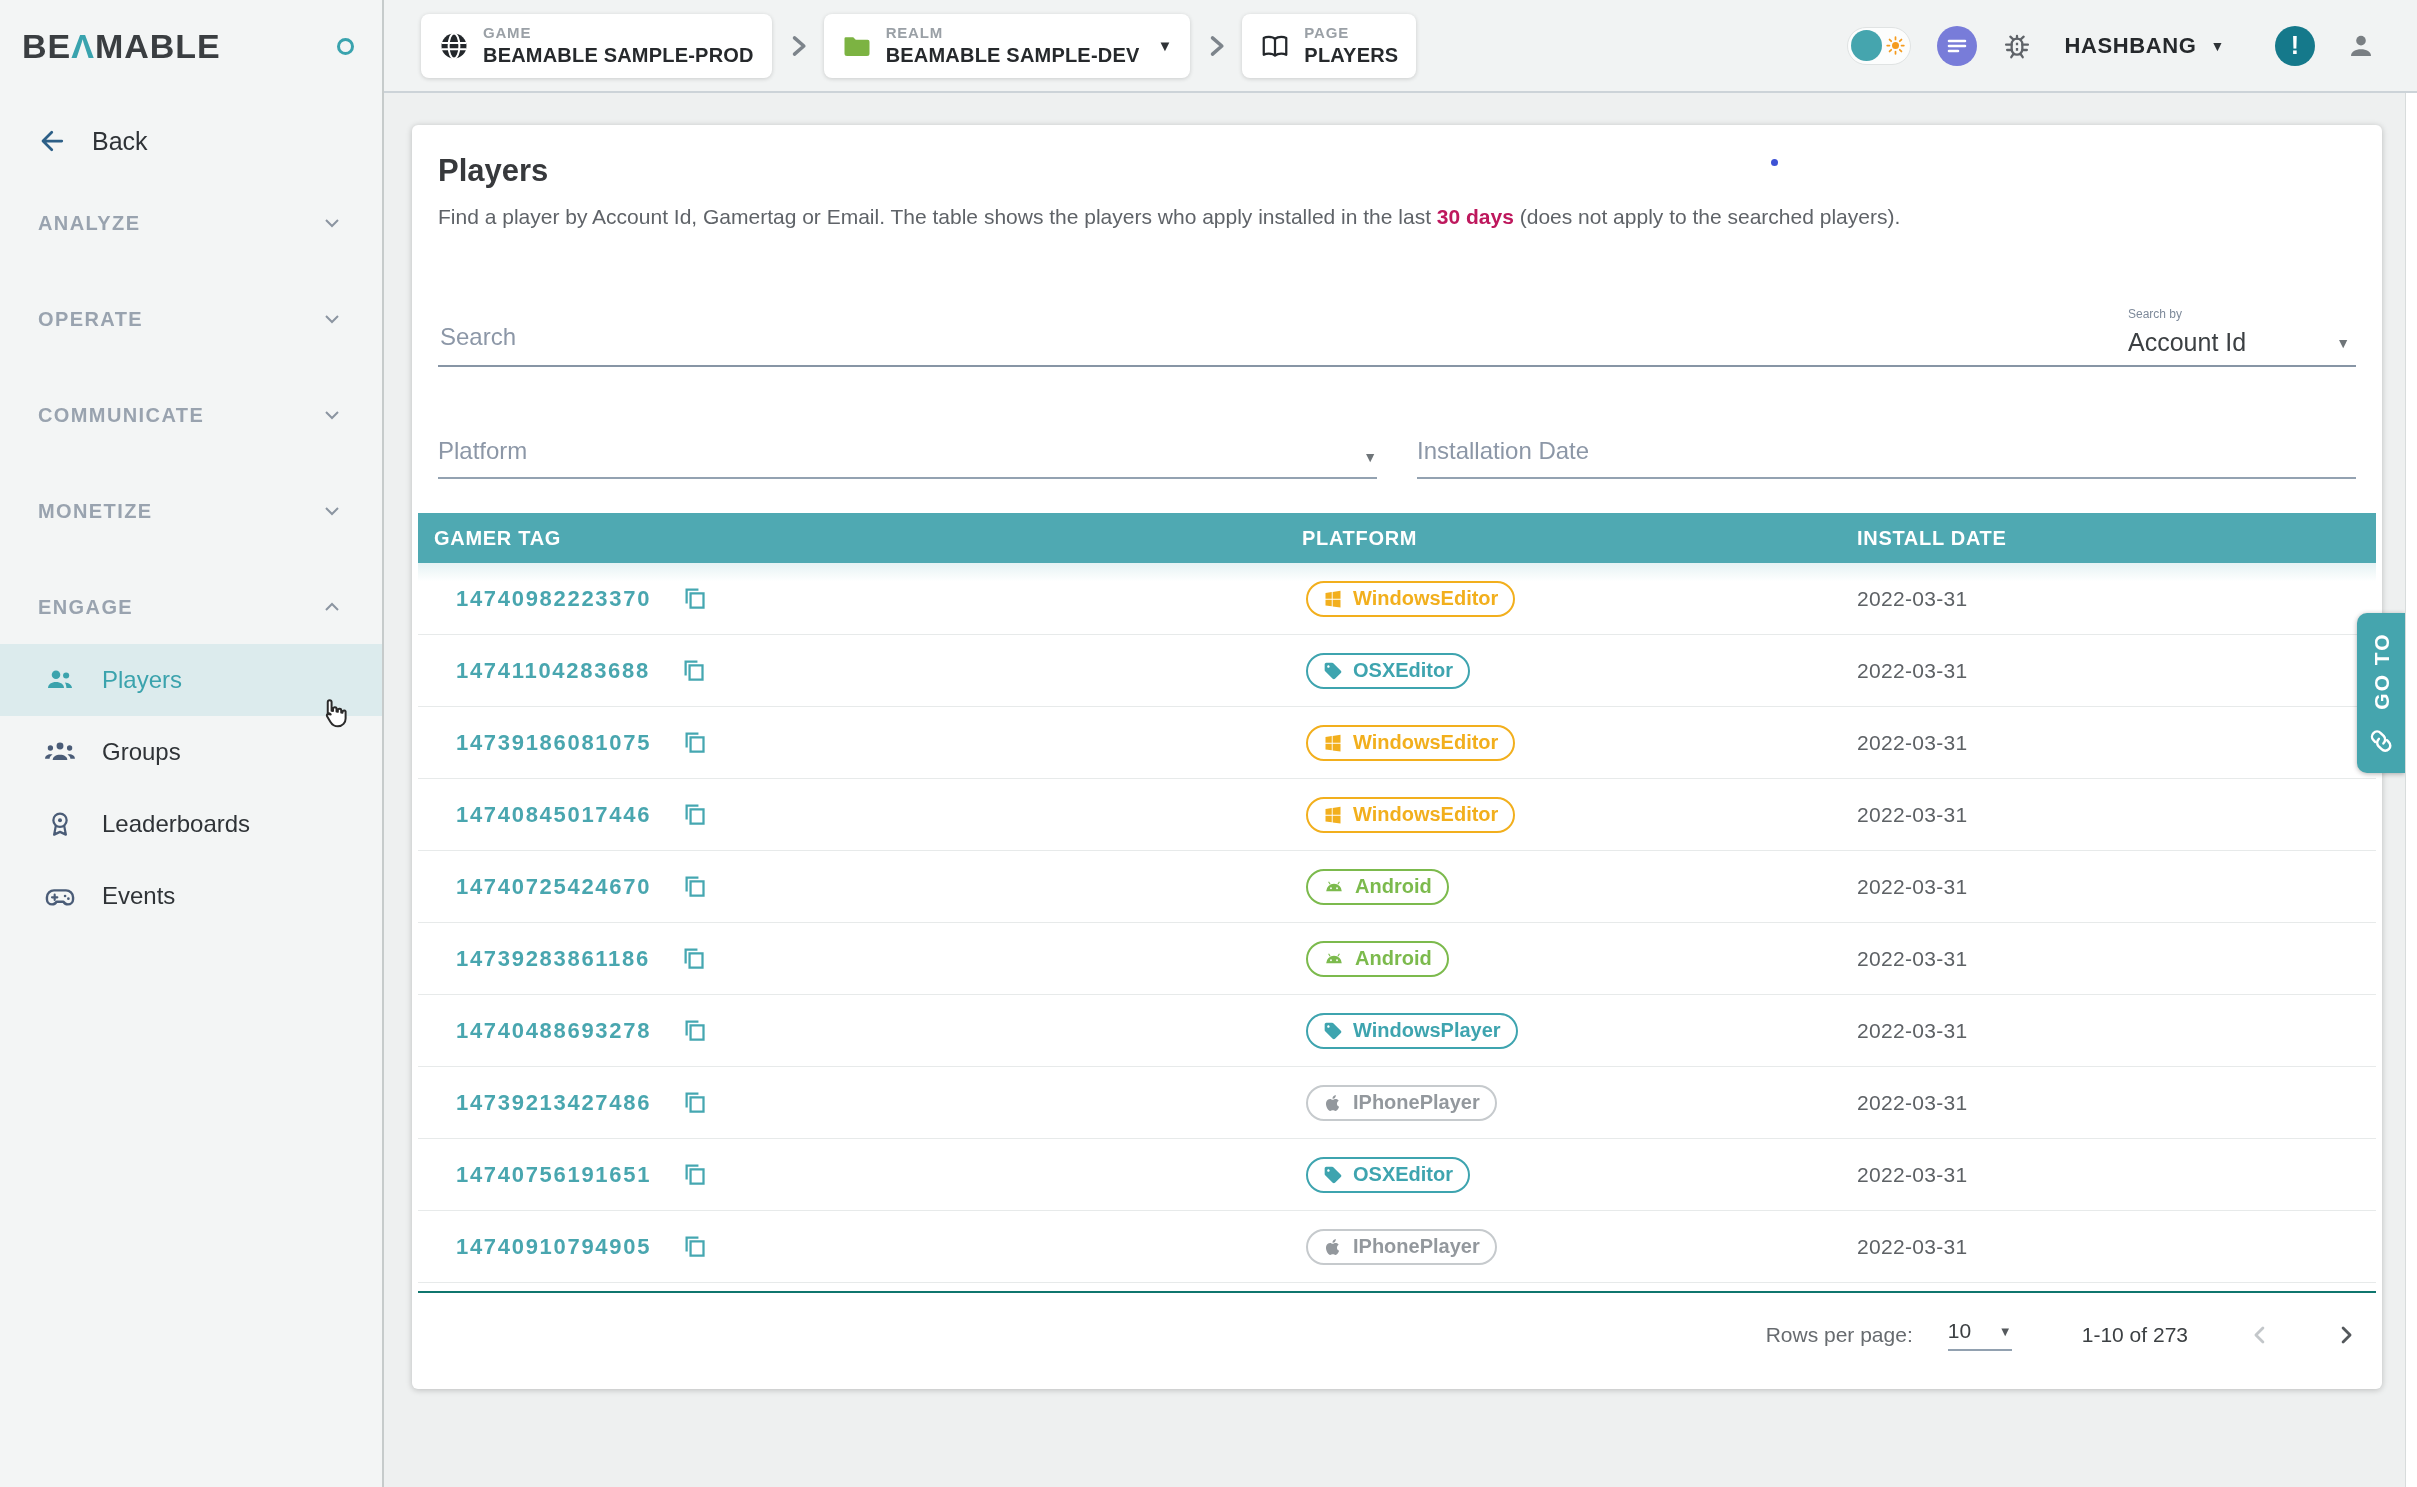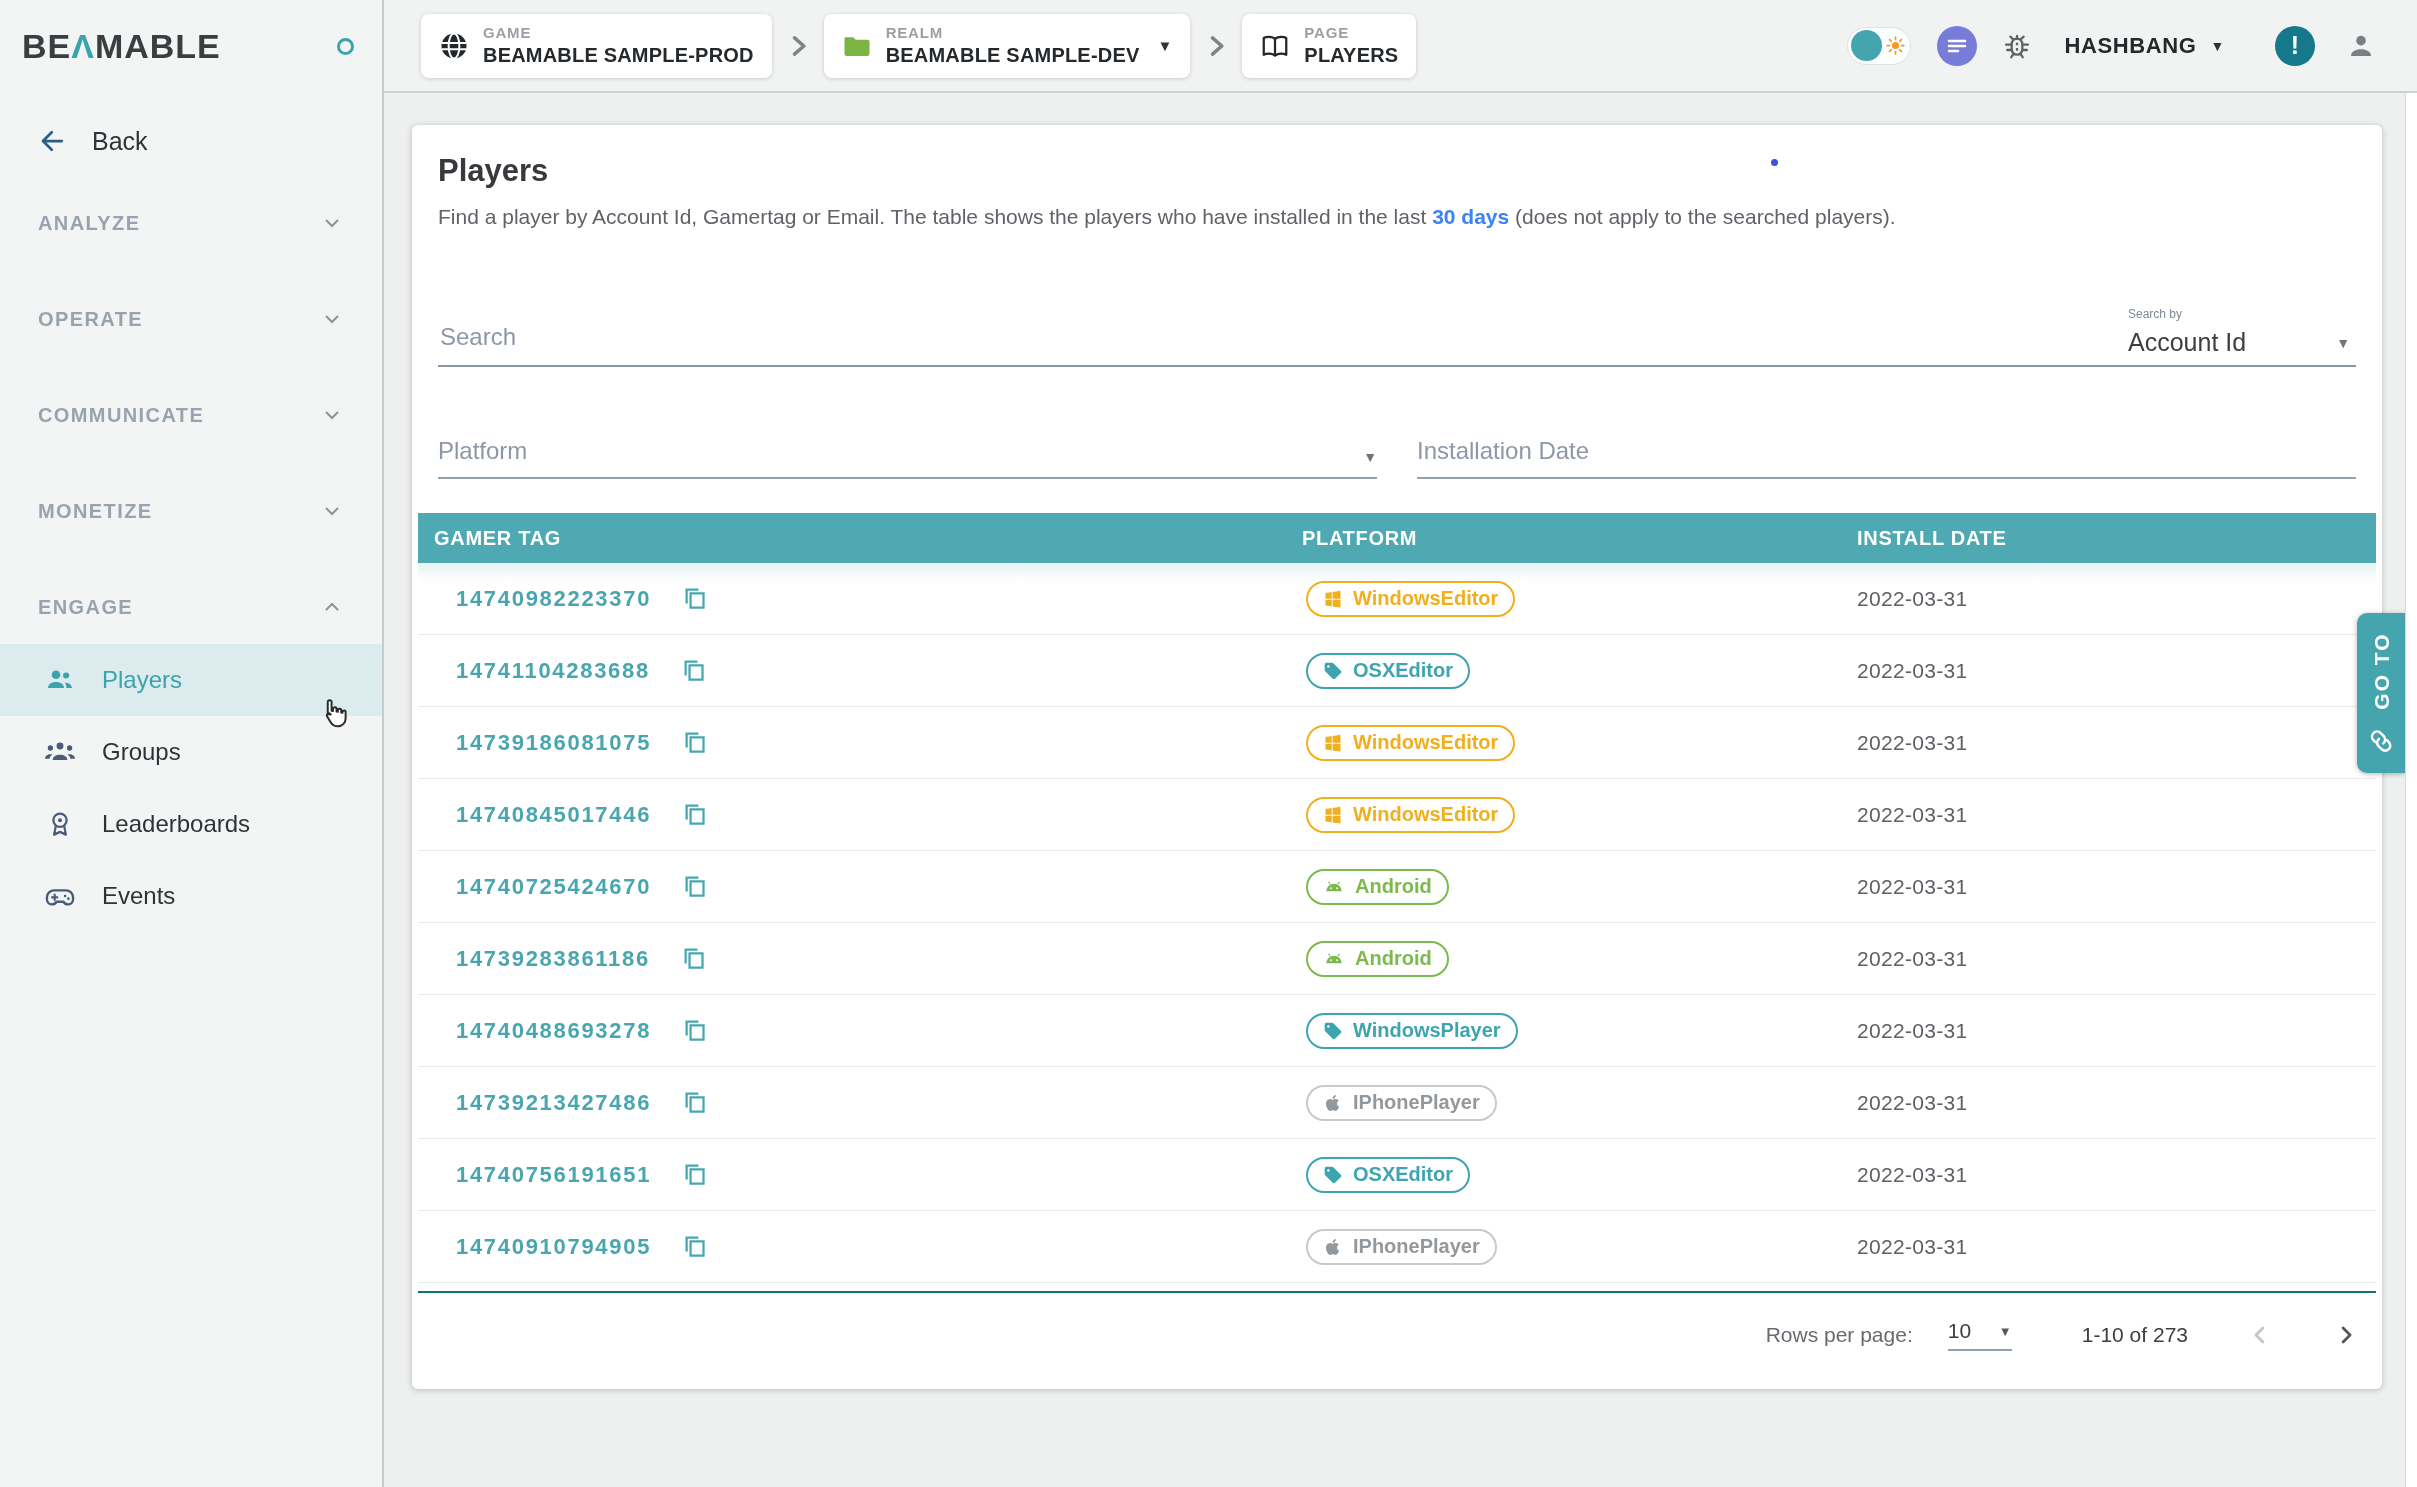--- a/index.html
+++ b/index.html
@@ -46,21 +46,21 @@
   .account { margin-left:32px; display:flex; align-items:center; gap:14px; font-size:22px; font-weight:700; color:#26292c; letter-spacing:.6px; cursor:pointer; }
   .account .caret { font-size:14px; color:#2f3337; }
   .alert { width:40px; height:40px; border-radius:50%; background:#15798b; color:#fff; display:flex; align-items:center; justify-content:center; font-weight:700; font-size:25px; margin-left:50px; cursor:pointer; }
   .person { margin-left:30px; display:flex; cursor:pointer; }
   
   .main { position:absolute; left:384px; right:0; top:95px; bottom:0; }
   .card { position:absolute; left:28px; top:30px; width:1970px; height:1264px; background:#fff; border-radius:6px; box-shadow:0 1px 6px rgba(0,0,0,.22); }
   .card-pad { padding:0 26px; }
   .page-title { padding-top:28px; font-size:31px; font-weight:700; color:#37393c; }
   .page-desc { margin-top:16px; font-size:21px; color:#5f6368; }
-  .page-desc b { color:#3b82f6; }
+  .page-desc b { color:#be185d; }
   .search-row { display:flex; align-items:flex-end; margin-top:78px; }
   .search-input { flex:1; border:none; outline:none; border-bottom:2px solid #8795a5; font-size:24px; padding:0 0 14px 2px; background:transparent; color:#333; }
   input::placeholder { color:#8c97a7; opacity:1; }
   .search-by { width:228px; border-bottom:2px solid #8795a5; padding-bottom:8px; cursor:pointer; }
   .search-by .lbl { font-size:12px; color:#7e8a9a; margin-bottom:7px; }
   .search-by .val { display:flex; justify-content:space-between; align-items:center; font-size:25px; color:#3c4043; padding-right:6px; }
   .search-by .caret, .filter-field .caret { font-size:14px; color:#6f7579; }
   .filter-row { display:flex; gap:40px; margin-top:70px; }
   .filter-field { flex:1; display:flex; justify-content:space-between; align-items:flex-end; border-bottom:2px solid #93a2b1; padding-bottom:12px; }
   .filter-field input { border:none; outline:none; background:transparent; font-size:24px; flex:1; color:#333; }
@@ -297,21 +297,21 @@
           <path d="M4.5 19.5c0-3.2 3.4-5 7.5-5s7.5 1.8 7.5 5z"></path>
         </svg>
     </span>
   </div>
 </div>
 
 <div class="main">
   <div class="card">
     <div class="card-pad">
       <div class="page-title">Players</div>
-      <div class="page-desc"><span>Find a player by Account Id, Gamertag or Email. The table shows the players who have installed in the last </span><b>30 days</b><span> (does not apply to the searched players).</span></div>
+      <div class="page-desc"><span>Find a player by Account Id, Gamertag or Email. The table shows the players who apply installed in the last </span><b>30 days</b><span> (does not apply to the searched players).</span></div>
 
       <div class="search-row">
         <input class="search-input" placeholder="Search" style="">
         <div class="search-by">
           <div class="lbl">Search by</div>
           <div class="val">
             <span>Account Id</span>
             <span class="caret">▼</span>
           </div>
         </div>

